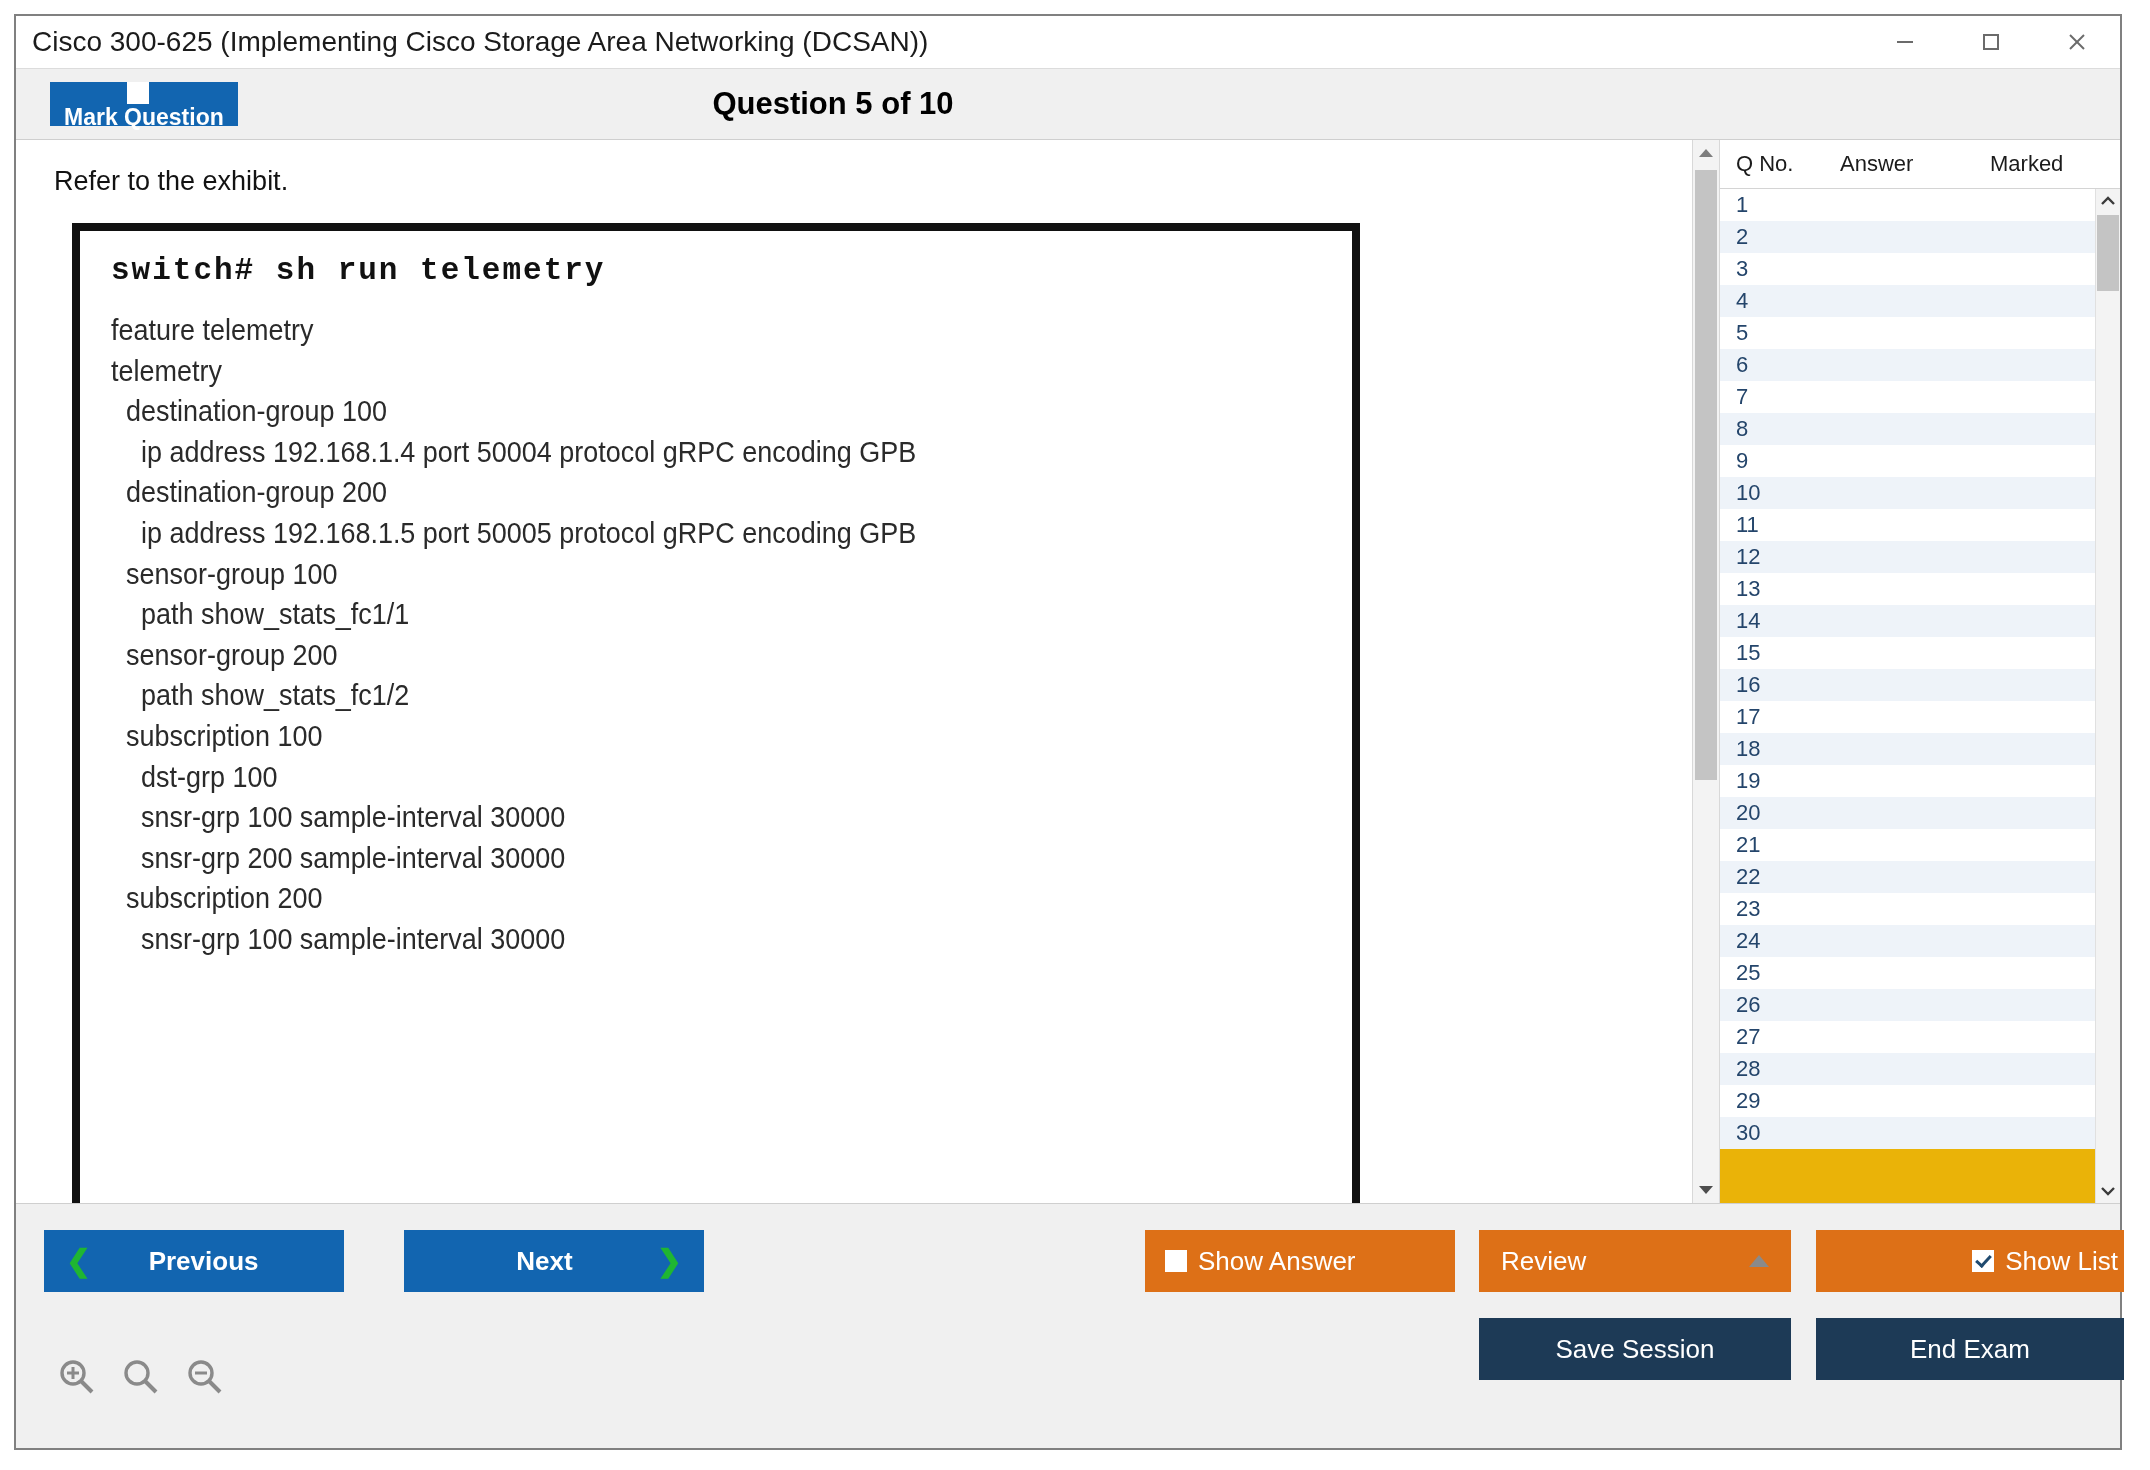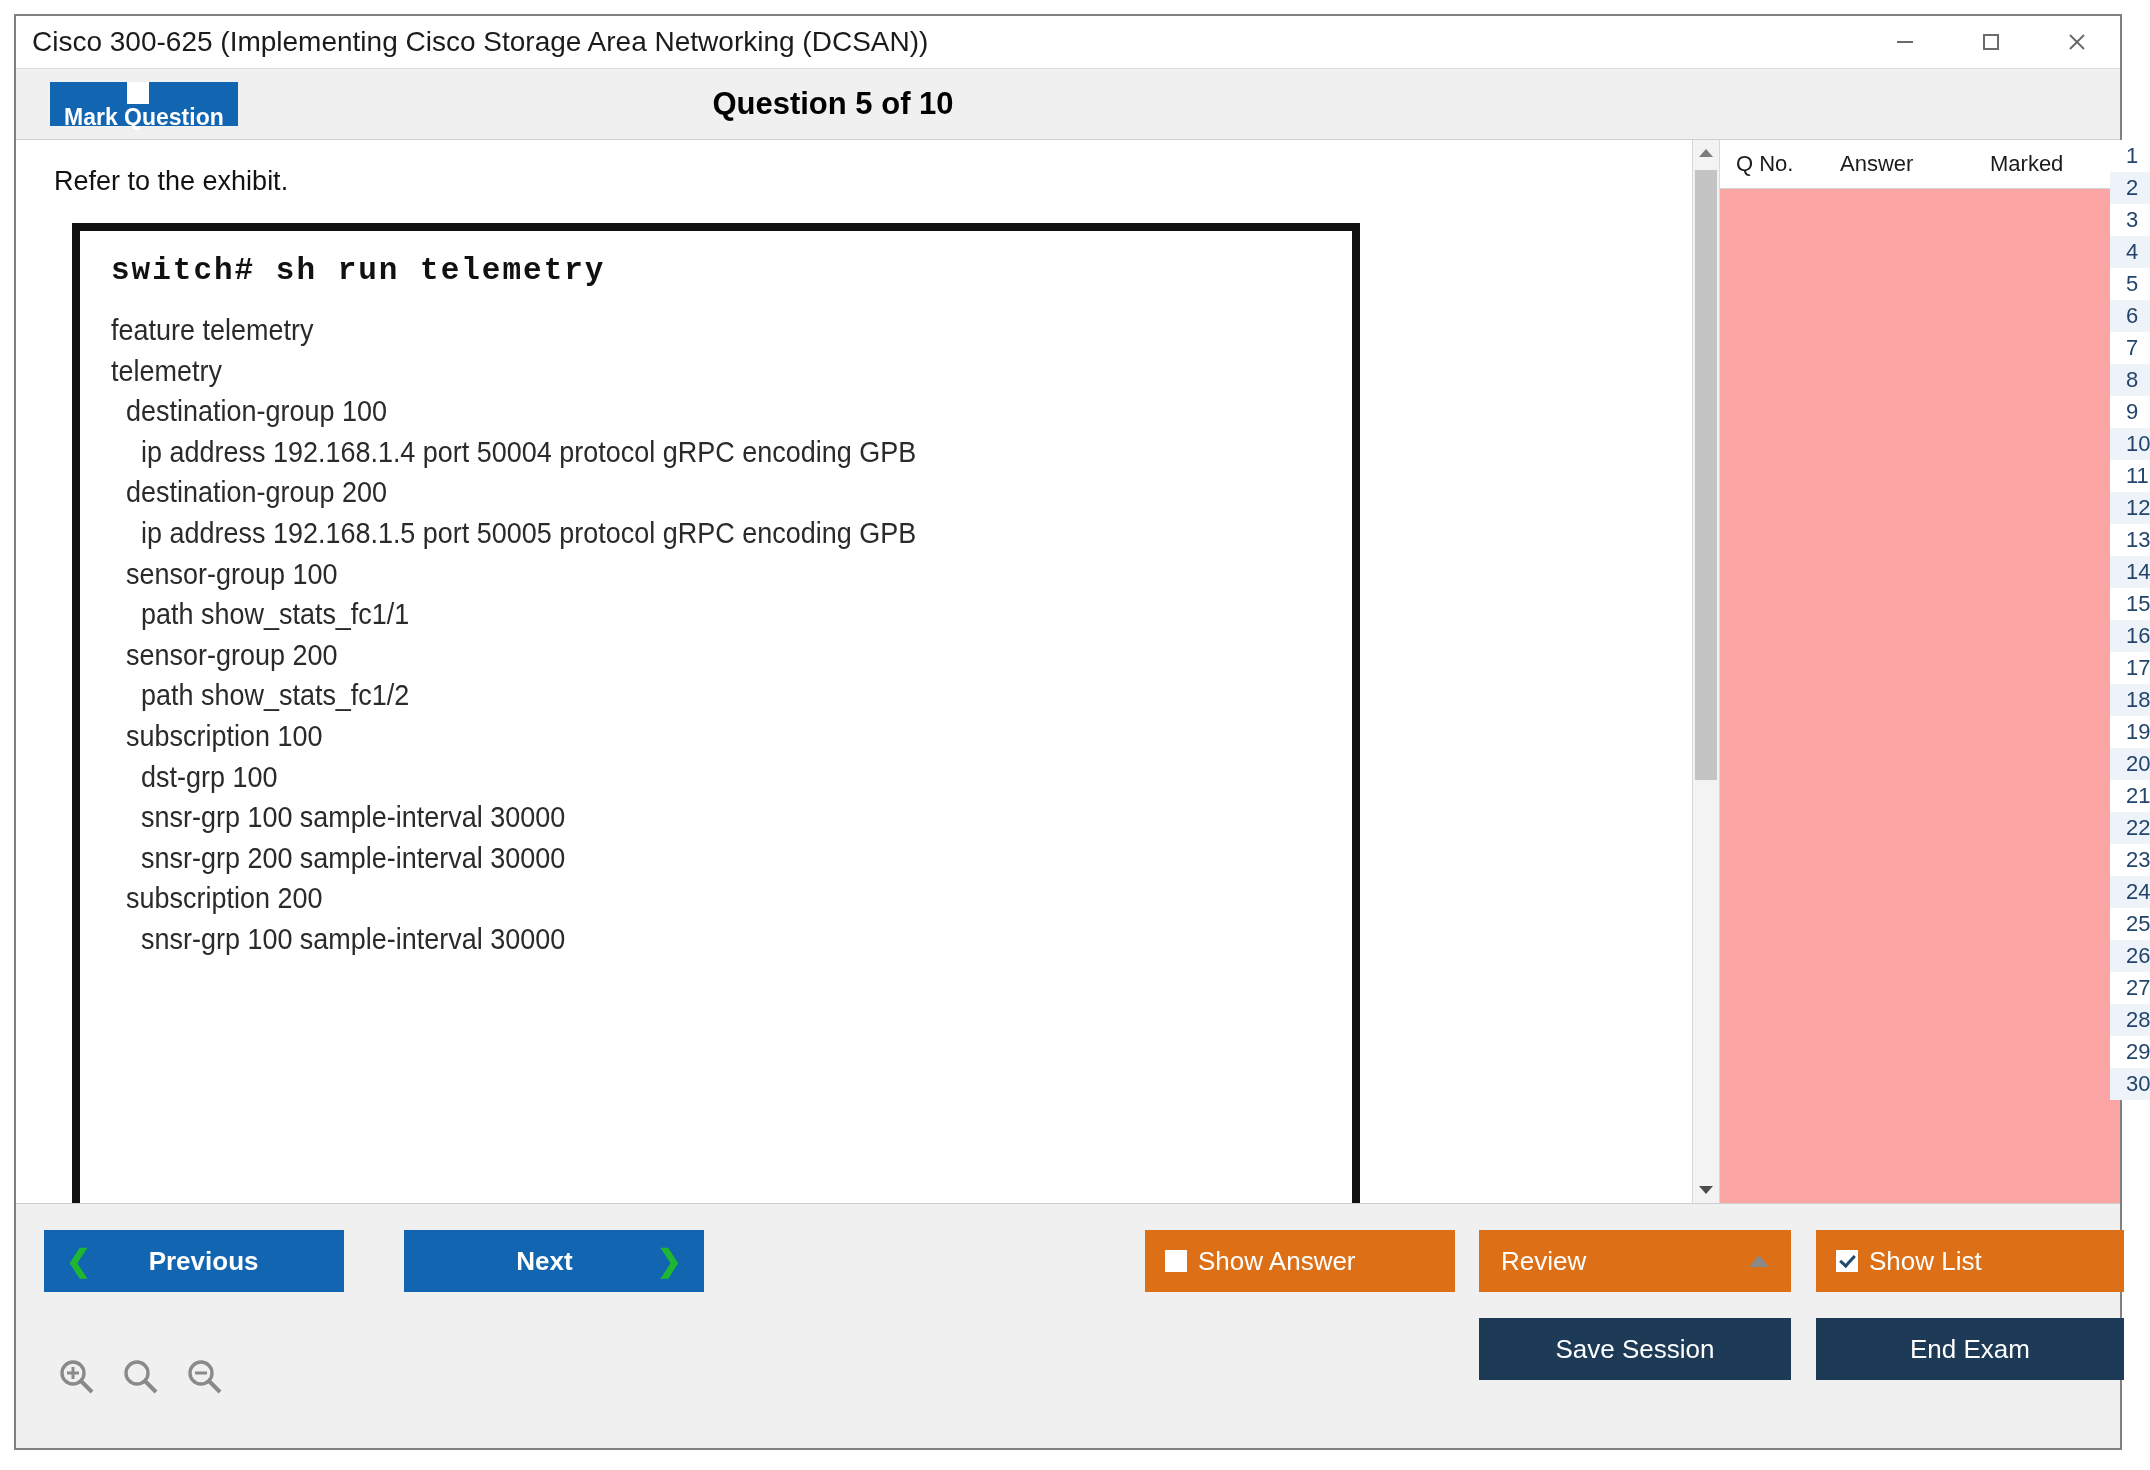--- a/index.html
+++ b/index.html
@@ -132,23 +132,23 @@
   }
   .vscroll .arrow.up{top:0;}
   .vscroll .arrow.down{bottom:0;}
   .vscroll .thumb{
     position:absolute;left:2px;width:22px;
     background:#c4c4c4;
   }
   
   .list-pane{
     flex:0 0 400px;width:400px;
-    background:#fca5a5;
+    background:#eab308;
     border-left:1px solid #d8d8d8;
-    display:flex;flex-direction:row;
+    display:flex;flex-direction:column;
     min-height:0;
   }
   .list-head{
     flex:0 0 48px;height:48px;
     display:flex;align-items:center;
     font-size:22px;color:#1b1b1b;
     border-bottom:1px solid #d4d4d4;
     background:#ffffff;
   }
   .col-qno{width:120px;padding-left:16px;box-sizing:border-box;}
@@ -487,21 +487,21 @@
     <button class="btn btn-orange" style="left:1129px;top:26px;width:310px;height:62px;padding-left:20px;">
       <span class="cbx" id="showans-cbx"></span>
       <span>Show Answer</span>
     </button>
 
     <button class="btn btn-orange" style="left:1463px;top:26px;width:312px;height:62px;padding:0 22px;">
       <span style="flex:1;text-align:left;">Review</span>
       <span class="tri-up"></span>
     </button>
 
-    <button class="btn btn-orange" style="left:1800px;top:26px;width:308px;height:62px;padding-left:20px;">
+    <button class="btn btn-orange" style="left:1800px;top:26px;width:308px;height:62px;padding-left:20px;justify-content:flex-end;">
       <span class="cbx checked" id="showlist-cbx"></span>
       <span>Show List</span>
     </button>
 
     <button class="btn btn-navy" style="left:1463px;top:114px;width:312px;height:62px;justify-content:center;">
       <span>Save Session</span>
     </button>
 
     <button class="btn btn-navy" style="left:1800px;top:114px;width:308px;height:62px;justify-content:center;">
       <span>End Exam</span>

